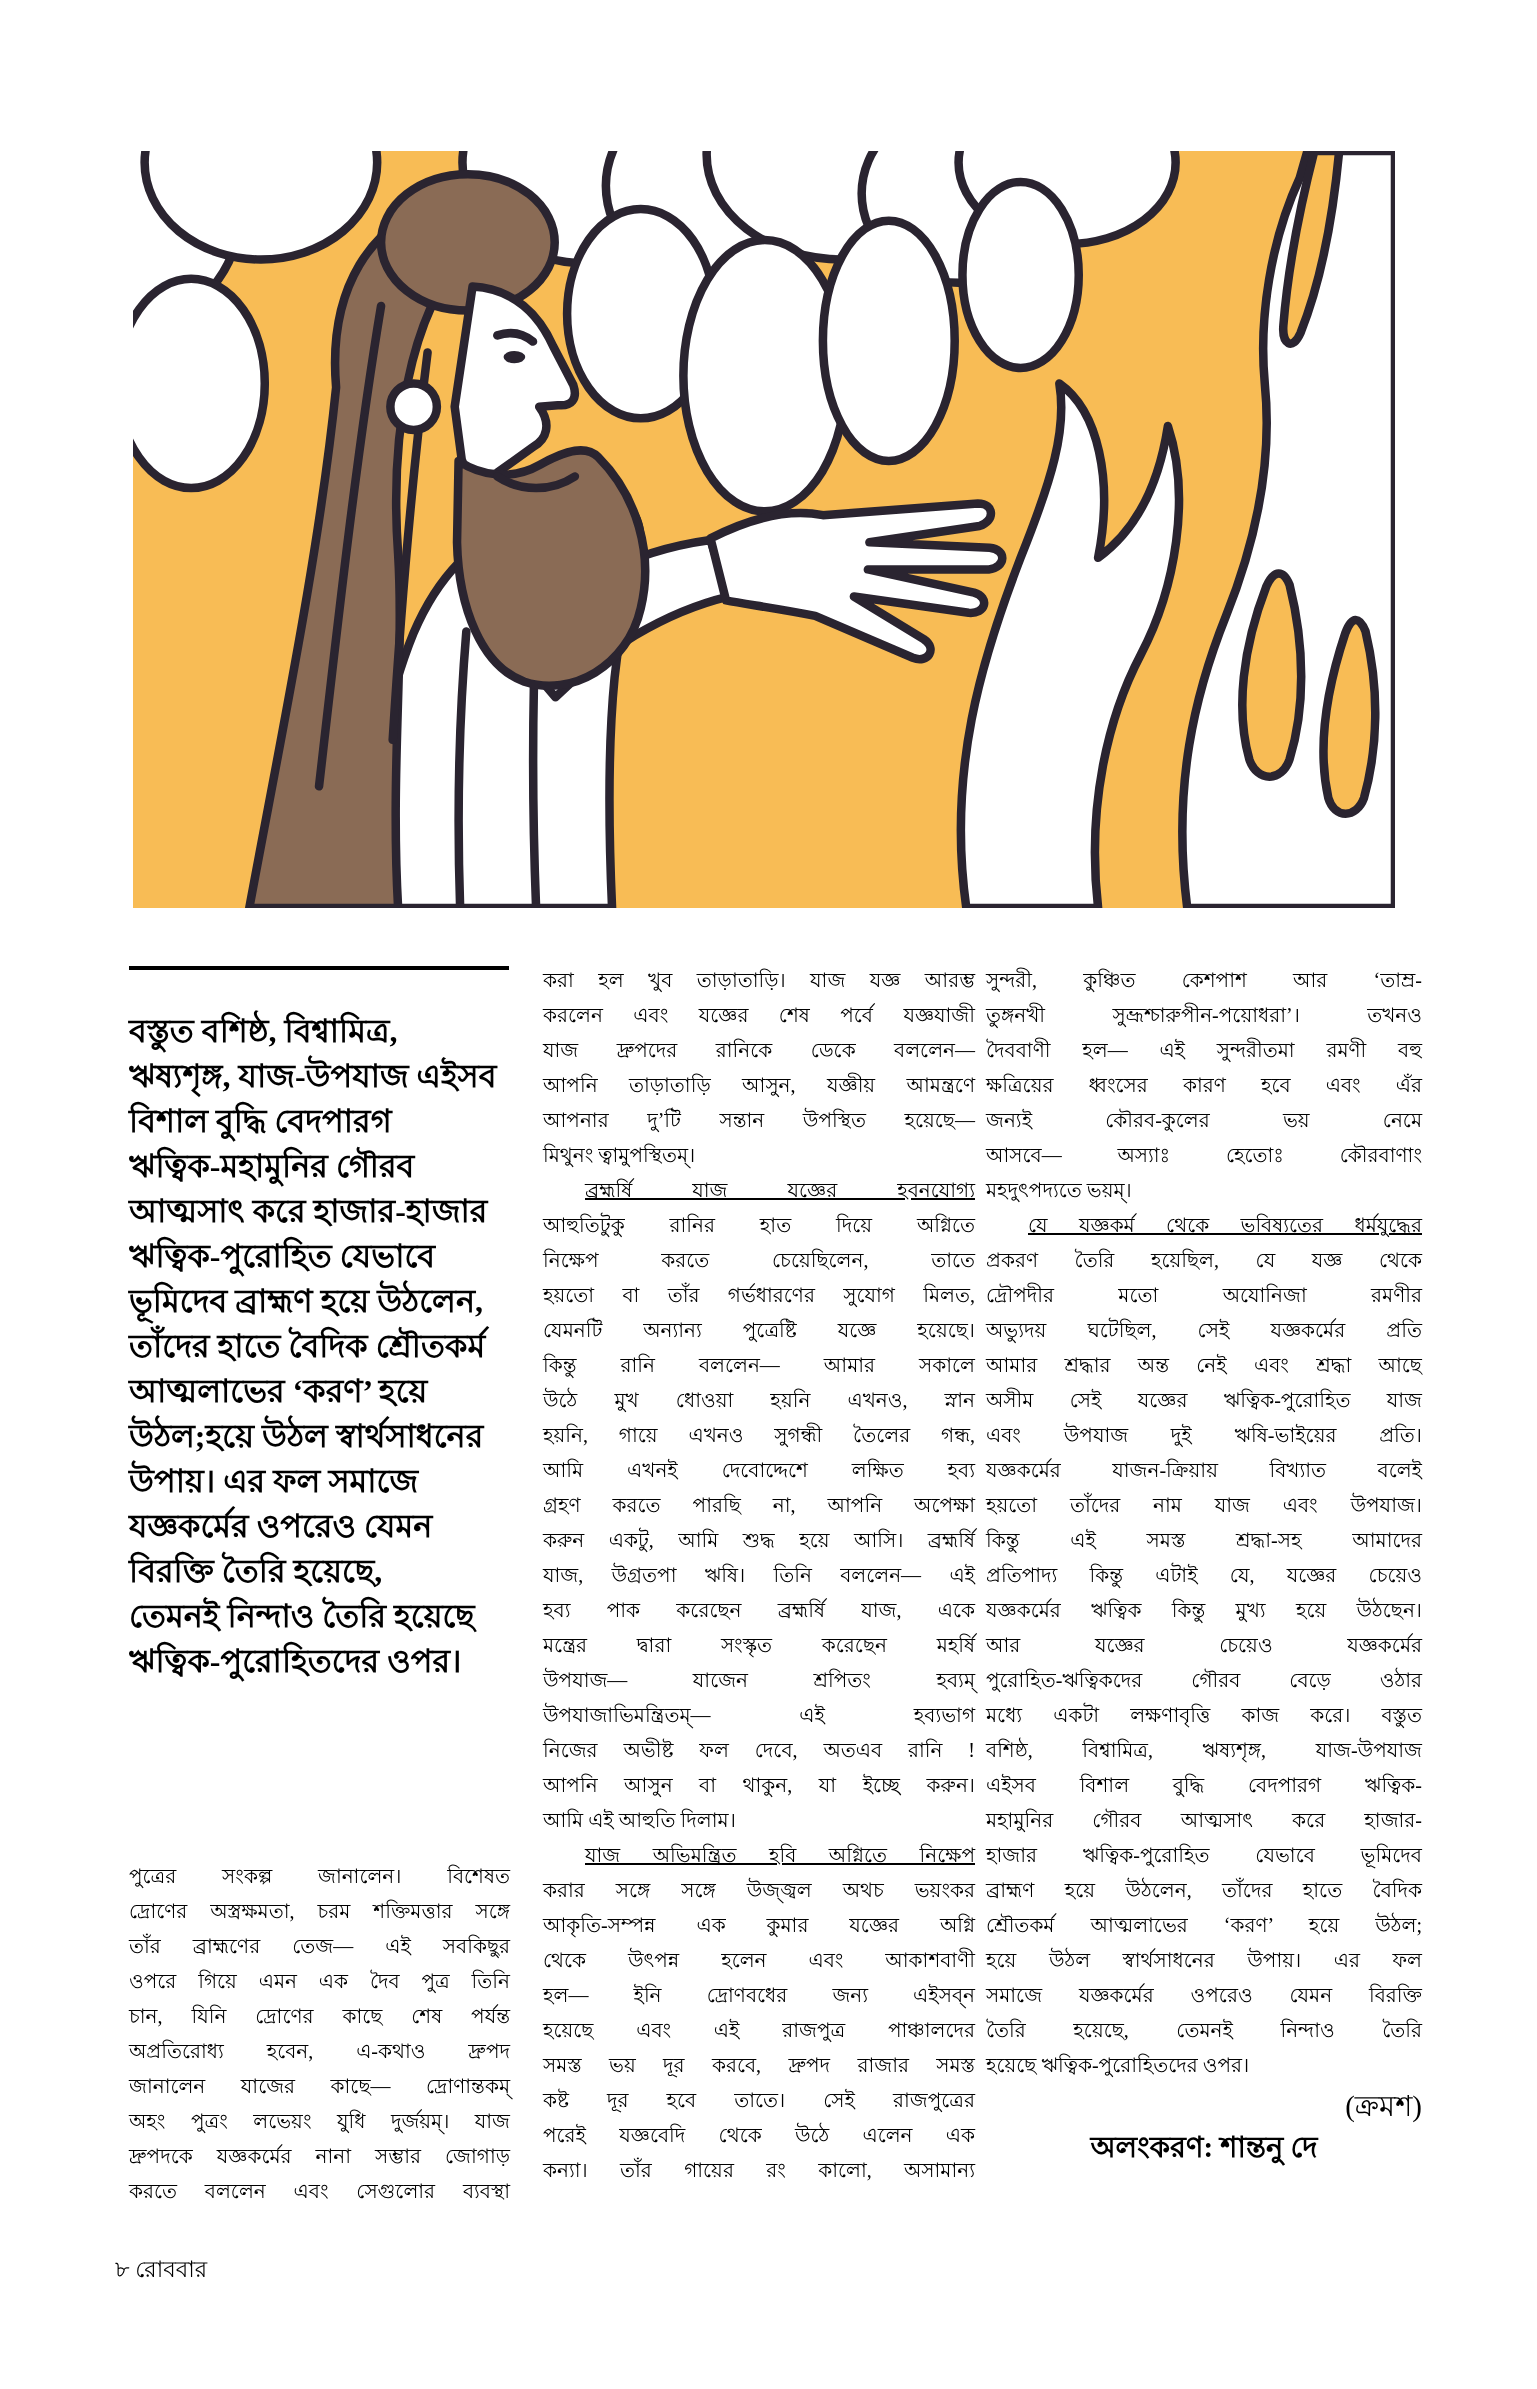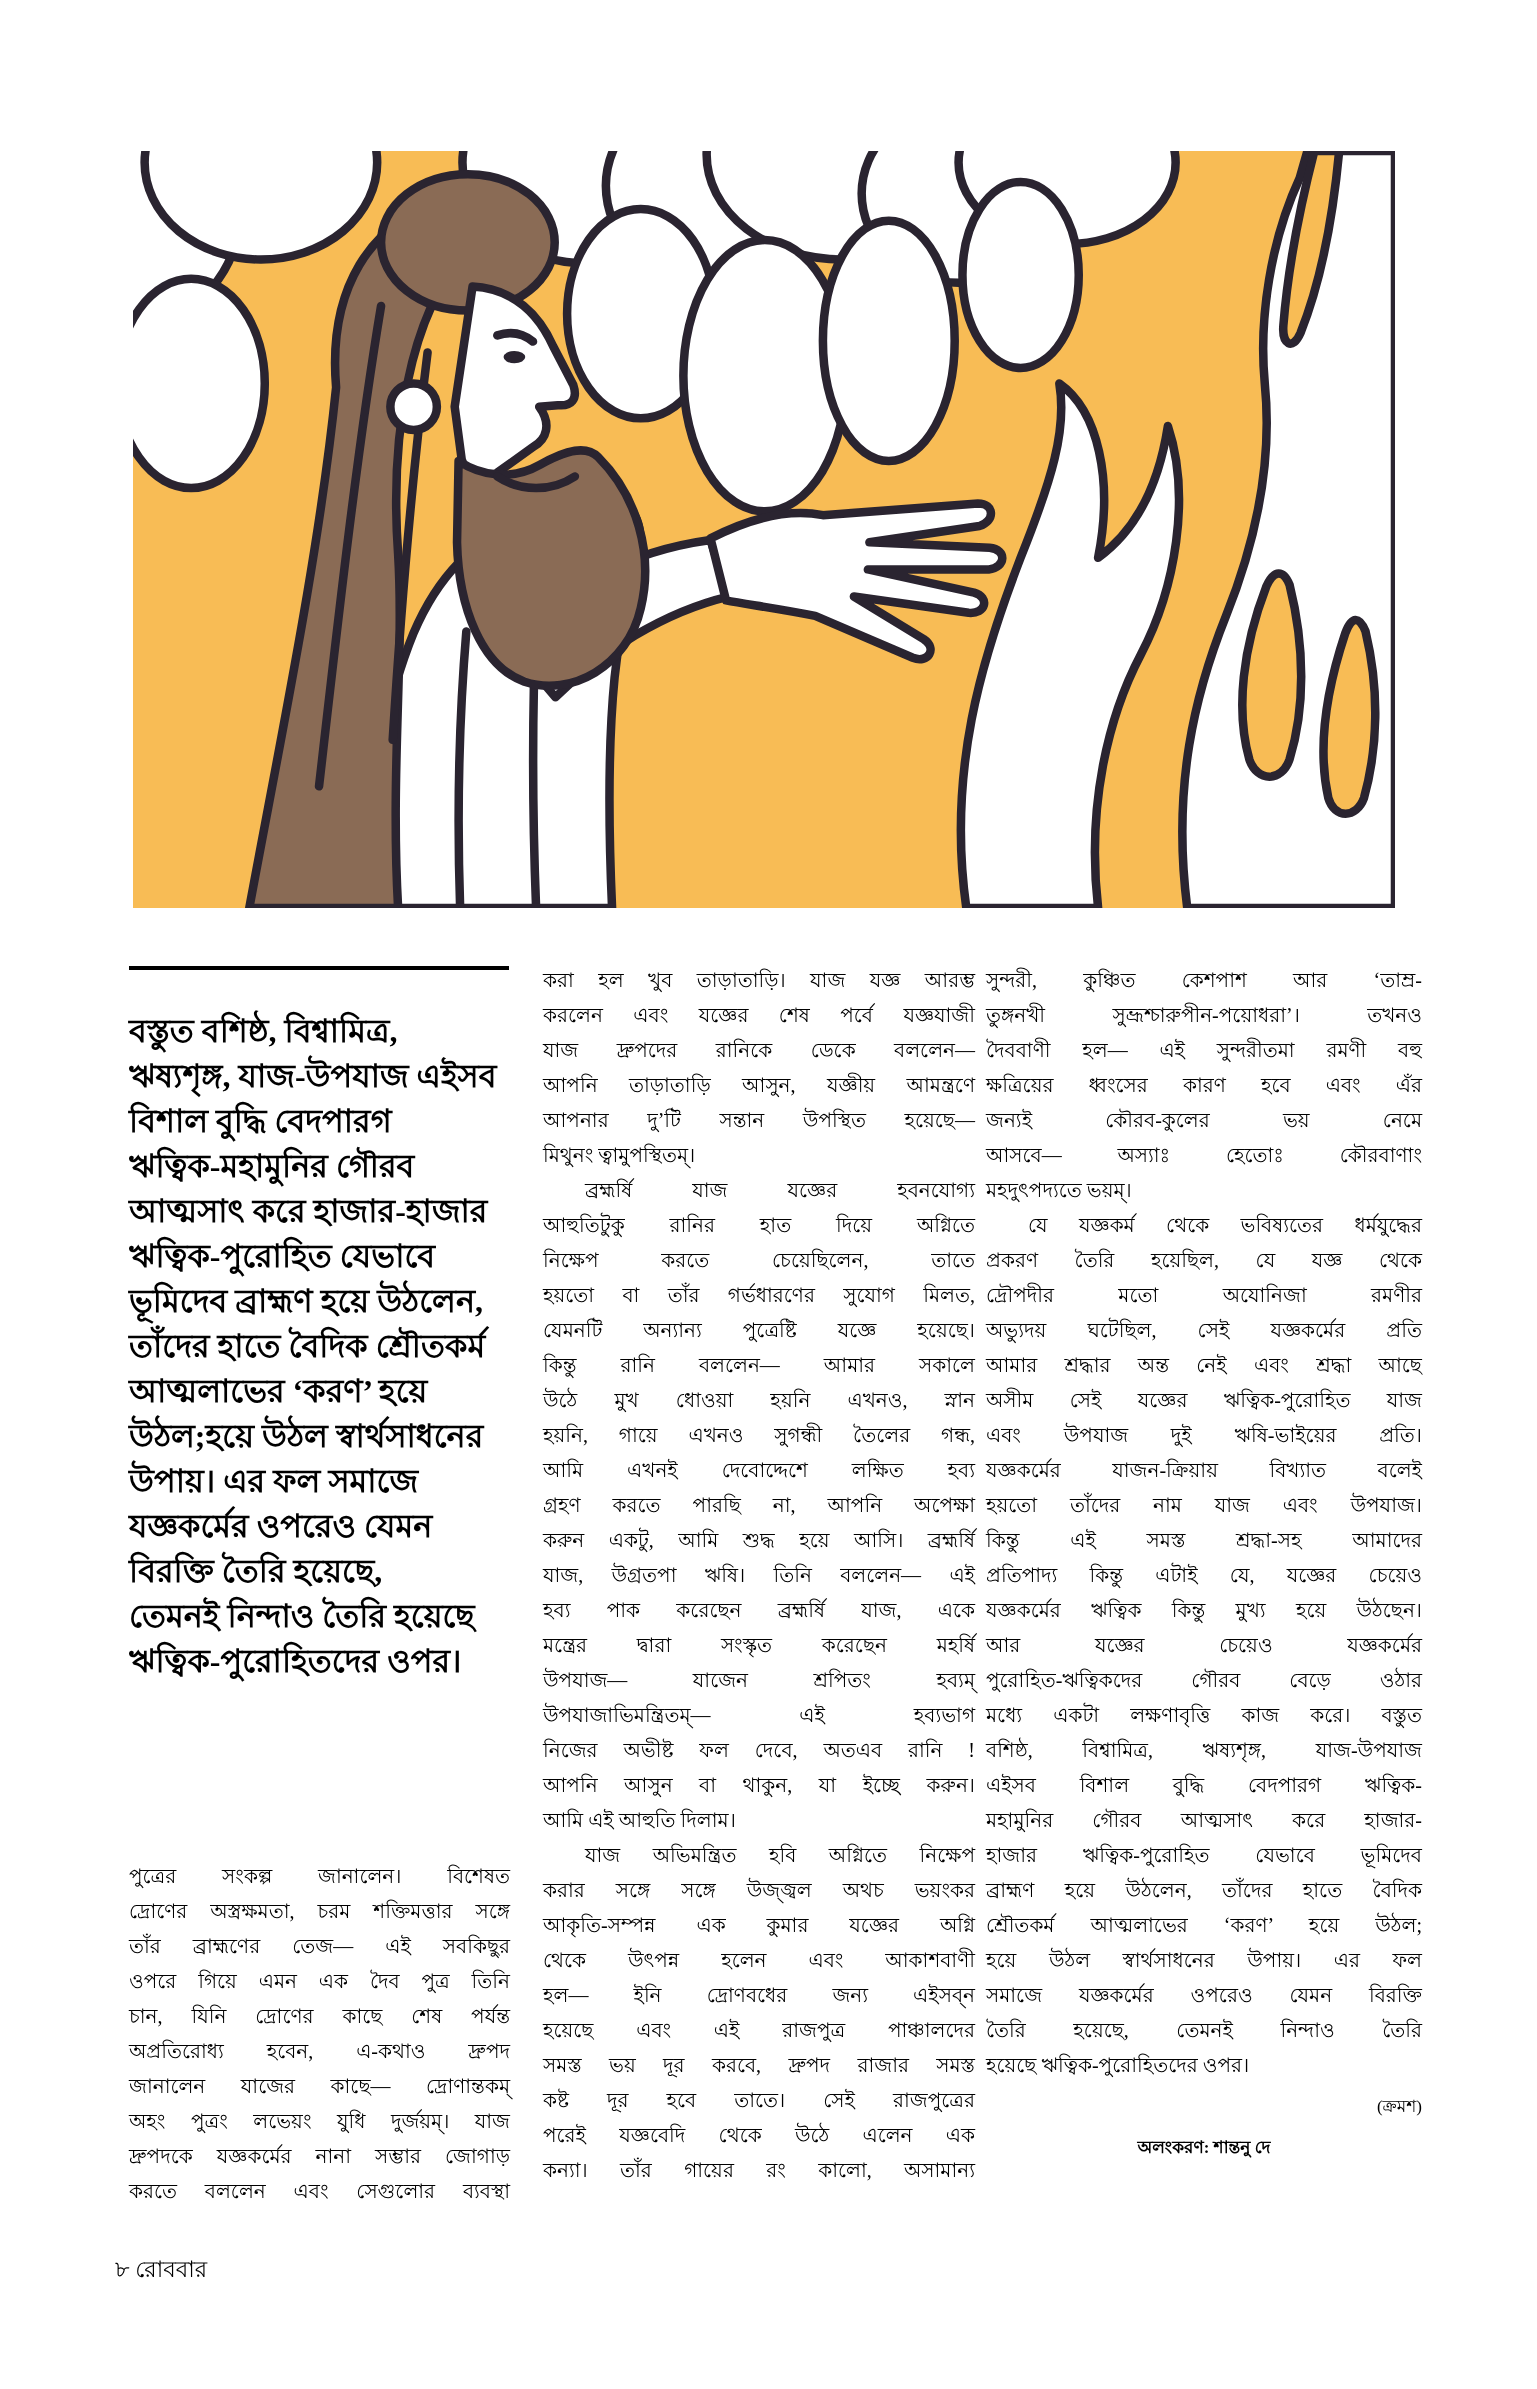--- a/index.html
+++ b/index.html
@@ -13,24 +13,24 @@
   .intro{
     position:absolute; left:129px; top:1009px; width:391px;
     font-size:32px; line-height:45px; font-weight:bold;
   }
   .bodycol{font-size:20px; line-height:35px;}
   .left-body{position:absolute; left:129px; top:1859px; width:381px;}
   .mid-col{position:absolute; left:543px; top:963px; width:432px;}
   .right-col{position:absolute; left:986px; top:963px; width:436px;}
   .line{min-height:1em;}
   .line.jst{text-align:justify; text-align-last:justify;}
-  .line.ind{text-indent:42px;}
+  .line.ind{text-indent:42px;text-decoration:underline;}
   .credits{
     position:absolute; left:986px; top:2086px; width:436px;
-    text-align:right; font-size:17px; line-height:41px;
+    text-align:right; font-size:29px; line-height:41px;
   }
   .credit-b{font-weight:bold;text-align:center;}
   .footer{position:absolute; left:115px; top:2252px; font-size:22.5px;}
 </style>
 </head>
 <body>
 
 <div class="page">
 
   <svg class="illustration" viewBox="0 0 1628 977" preserveAspectRatio="none" aria-hidden="true">

